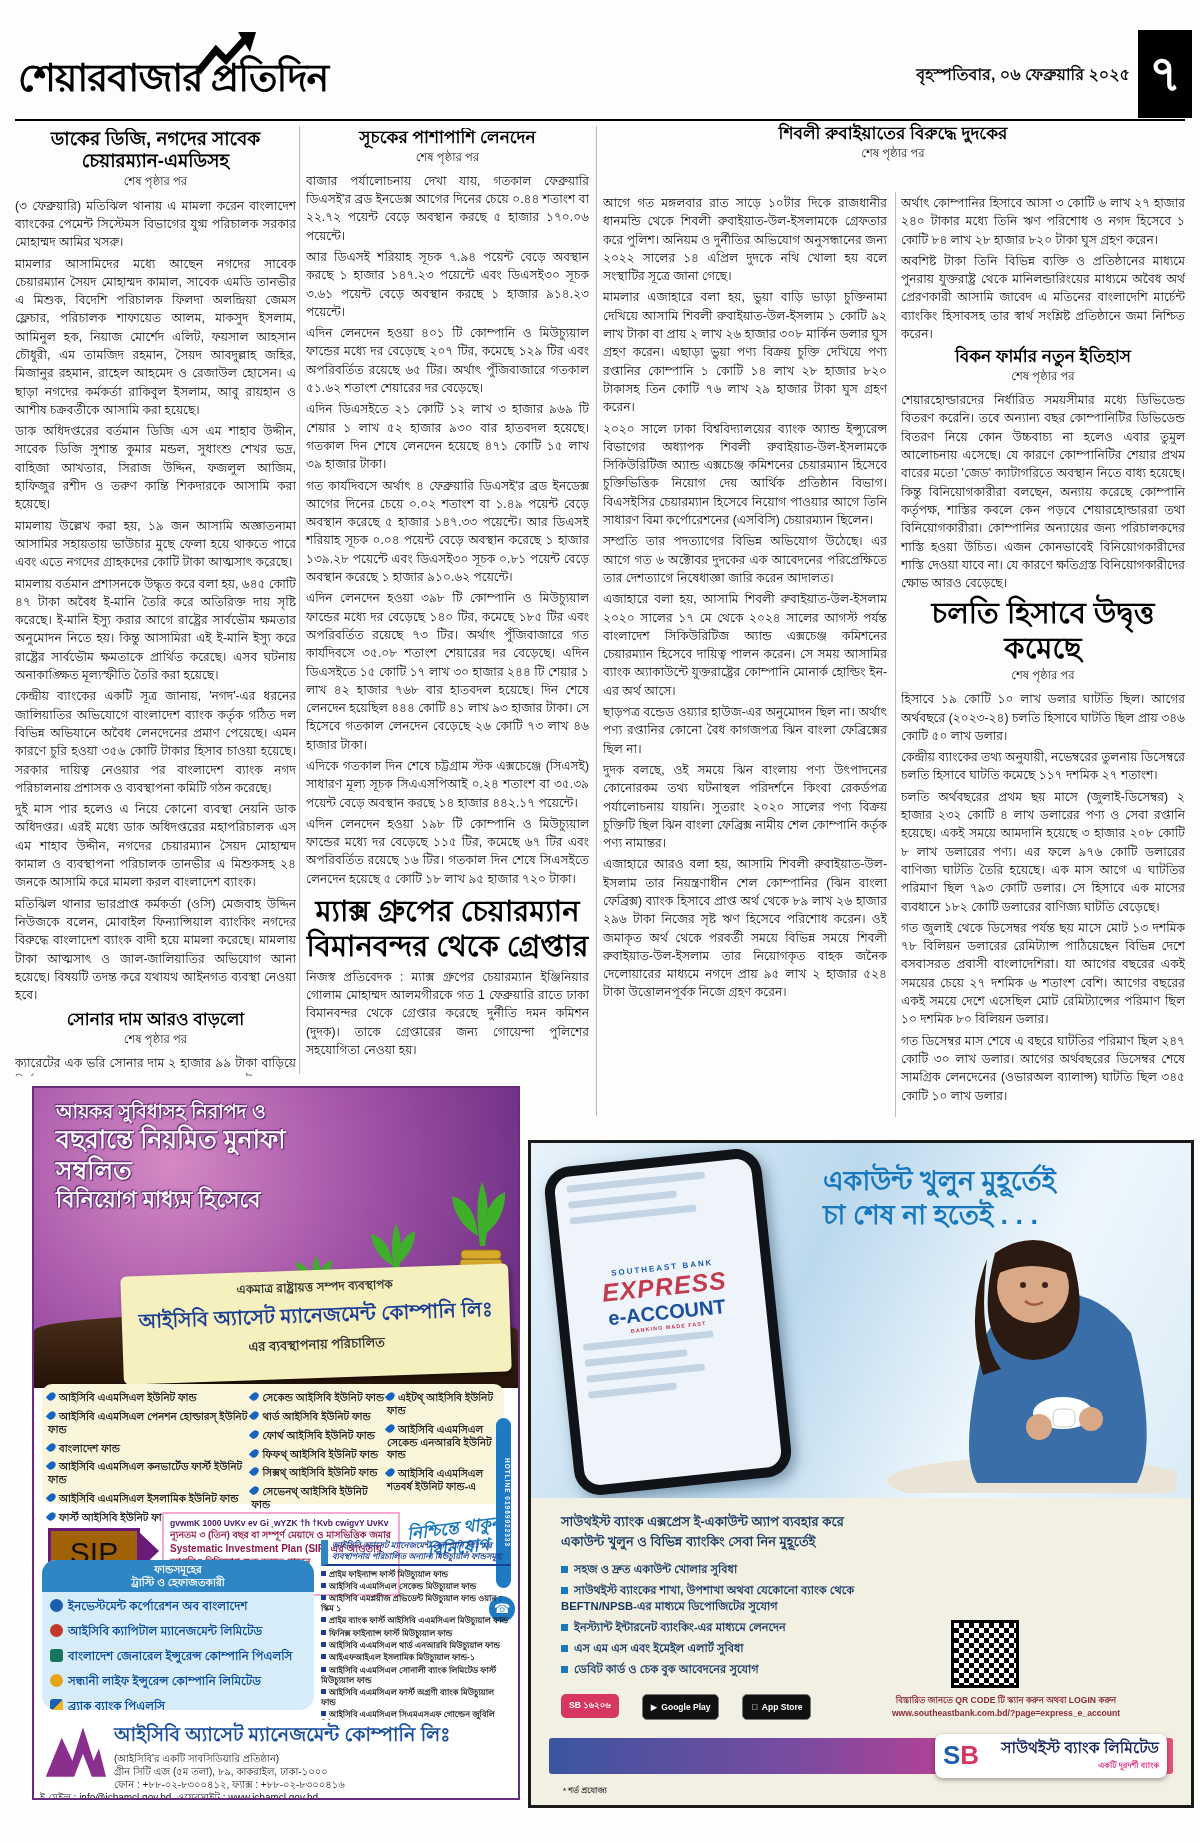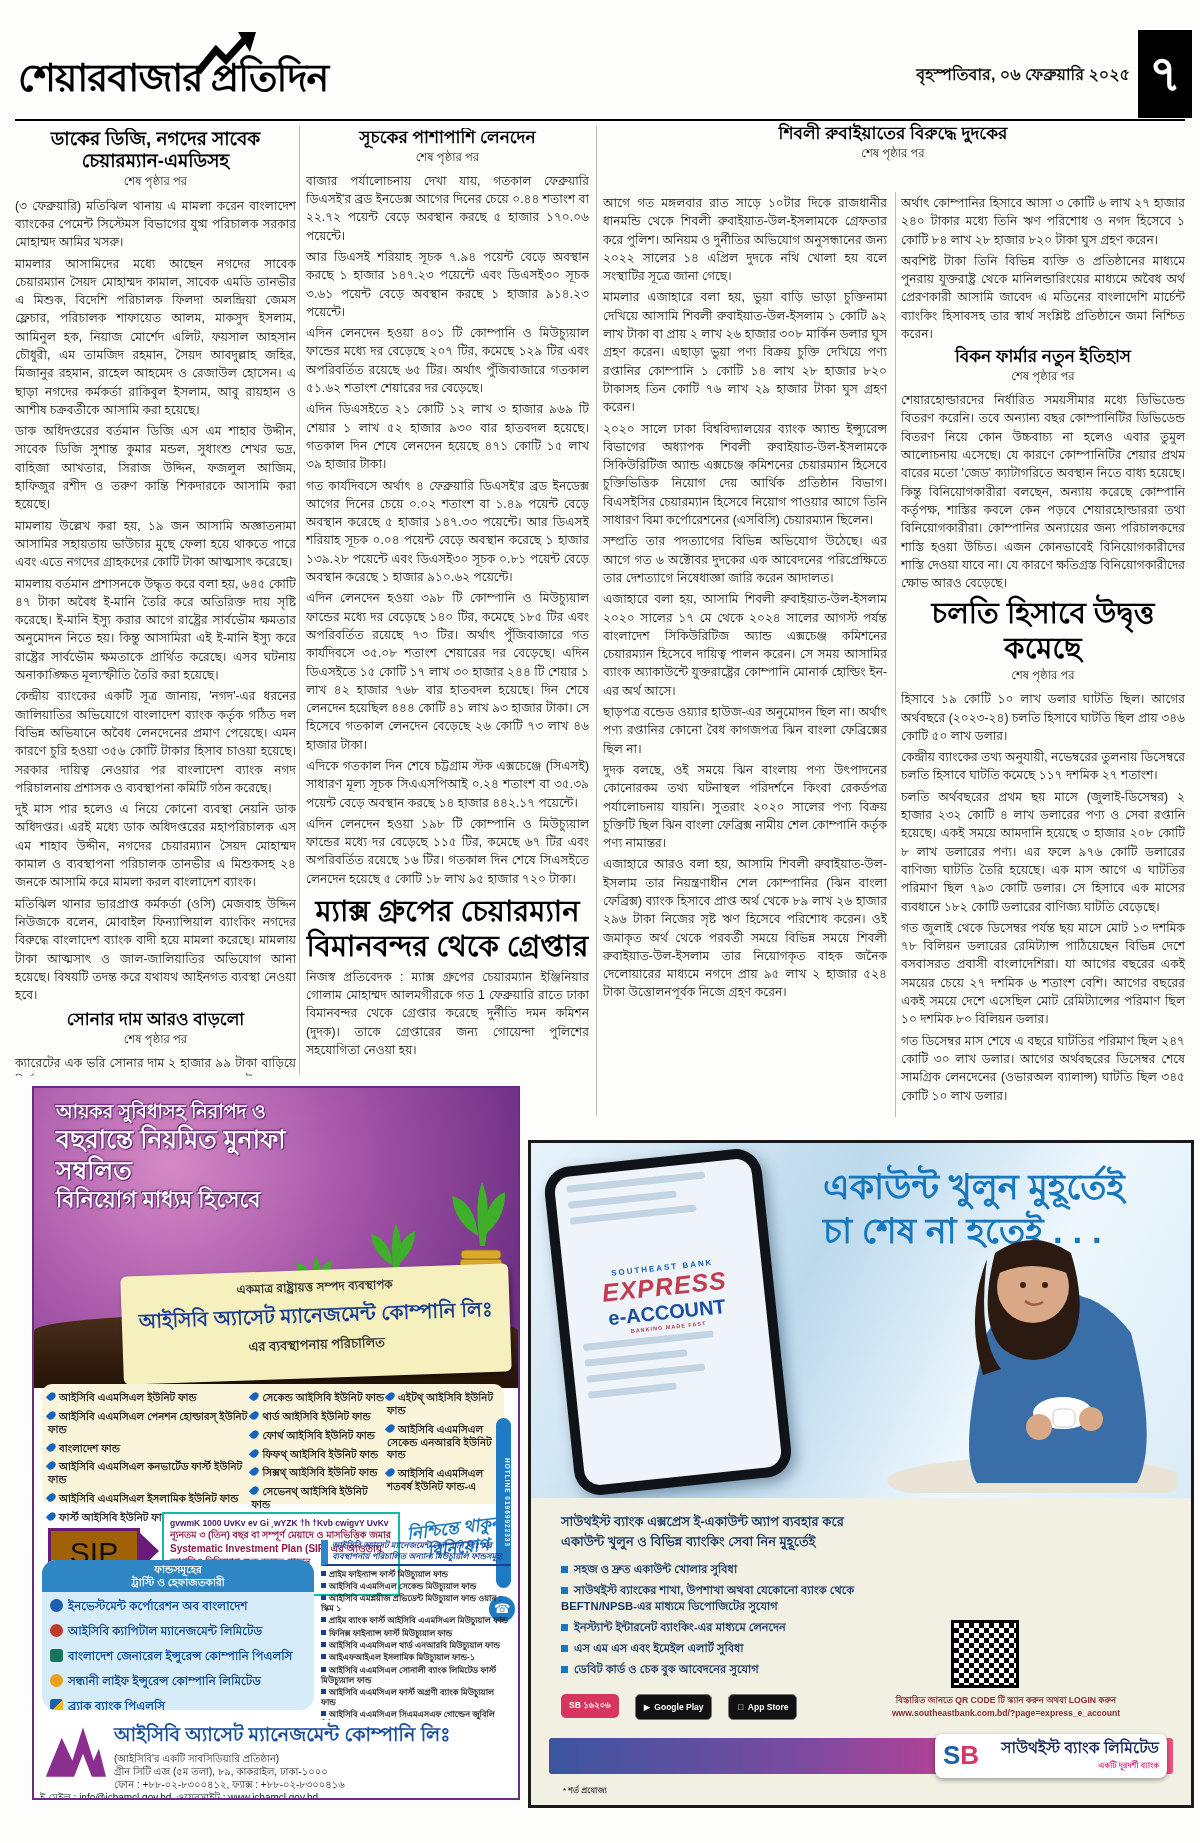--- a/index.html
+++ b/index.html
@@ -43,21 +43,21 @@
              border-radius:10px;display:flex;padding:8px 4px 0 6px;box-sizing:border-box;}
   .fundlist{list-style:none;margin:0;padding:0;}
   .fundlist li{font-size:10.3px;font-weight:bold;color:#222;margin:0 0 6px;line-height:1.25;}
   .drop{display:inline-block;width:7px;height:9px;background:#1565c0;border-radius:50% 50% 50% 0;
         transform:rotate(45deg);margin-right:4px;}
   .sip-row{position:absolute;left:8px;top:424px;width:470px;height:86px;}
   .sip-box{position:absolute;left:6px;top:16px;width:86px;height:46px;border:3px solid #6a1b7a;
            background:#a16207;font-size:30px;font-weight:400;text-align:center;line-height:44px;}
   .sip-arrow{position:absolute;left:95px;top:18px;width:0;height:0;border-top:21px solid transparent;
              border-bottom:21px solid transparent;border-left:22px solid #6a1b7a;}
-  .sip-text{position:absolute;left:120px;top:0;width:238px;height:84px;border:2px solid #14b8a6;
+  .sip-text{position:absolute;left:120px;top:0;width:238px;height:84px;border:2px solid #f9a8d4;
             background:#fff;padding:4px 6px;box-sizing:border-box;line-height:1.35;}
   .sip-text .s1{font-size:8.5px;color:#4a176a;font-weight:bold;}
   .sip-text .s2,.sip-text .s4{font-size:9.5px;color:#8b1a4a;font-weight:900;}
   .sip-text .s3{font-size:10px;color:#8b1a4a;font-weight:900;}
   .script{position:absolute;left:366px;top:6px;width:110px;color:#1878be;font-weight:900;
           font-style:italic;font-size:17px;transform:rotate(-7deg);line-height:1.2;}
   .hotline{position:absolute;left:462px;top:330px;width:15px;height:170px;background:#1f7ac4;
            border-radius:8px;color:#fff;font-size:6.5px;font-weight:bold;writing-mode:vertical-rl;
            text-align:center;letter-spacing:1px;}
   .phone-circ{position:absolute;left:455px;top:508px;width:26px;height:26px;border-radius:50%;
@@ -75,40 +75,40 @@
   .ofunds ul{list-style:none;margin:4px 0 0;padding:0;}
   .ofunds li{font-size:8.2px;font-weight:bold;color:#222;margin-bottom:2.5px;line-height:1.2;}
   .sq{display:inline-block;width:5px;height:5px;background:#1b3f94;margin-right:3px;vertical-align:1px;}
   .icb-foot{position:absolute;left:6px;top:632px;width:472px;height:72px;background:#fff;}
   .icb-name{font-size:19px;font-weight:900;color:#1b4fa0;}
   .icb-det{font-size:10px;color:#222;line-height:1.3;}
   
   .seb{left:528px;top:1140px;width:660px;height:662px;border:3px solid #1a1a1a;overflow:hidden;
        background:linear-gradient(115deg,#e8f3fb 0%,#bcd9ec 35%,#eef7fd 60%,#cfe4f2 100%);}
   .seb-head{position:absolute;left:292px;top:22px;width:356px;color:#1878be;font-weight:900;
-            font-size:35px;line-height:1.25;}
+            font-size:27px;line-height:1.25;}
   .seb-phone{position:absolute;left:28px;top:14px;width:218px;height:330px;background:#101318;
              border-radius:26px;transform:rotate(-6deg);box-shadow:4px 6px 14px rgba(30,60,90,.45);
              padding:10px;box-sizing:border-box;}
   .seb-screen{width:100%;height:100%;background:#eef4fa;border-radius:16px;overflow:hidden;position:relative;}
   .scr-line{height:7px;background:#c3d4e4;border-radius:3px;margin:9px 12px 0;}
   .seb-brand{position:absolute;left:0;top:96px;width:100%;text-align:center;}
   .sb-b1{font-size:8px;letter-spacing:2px;color:#1b5fae;font-weight:bold;}
   .sb-b2{font-size:25px;font-weight:900;font-style:italic;color:#c23b4e;letter-spacing:1px;}
   .sb-b3{font-size:20px;font-weight:900;color:#1b4fa0;}
   .sb-b4{font-size:5.5px;letter-spacing:1px;color:#c23b4e;font-weight:bold;}
   .seb-cream{position:absolute;left:0;top:355px;width:100%;height:307px;background:#f2efe3;}
   .seb-intro{position:absolute;left:30px;top:14px;width:380px;font-size:13px;font-weight:900;
              color:#14365f;line-height:1.55;}
   .seb-bul{position:absolute;left:30px;top:64px;width:360px;}
   .seb-bul div{font-size:11.3px;font-weight:bold;color:#14365f;margin-bottom:6px;line-height:1.35;}
   .bsq{display:inline-block;width:7px;height:7px;background:#1878be;margin-right:6px;}
   .qr{position:absolute;left:420px;top:122px;width:62px;height:62px;border:3px solid #000;background:
       repeating-conic-gradient(#000 0% 25%,#fff 0% 50%) 0 0/10px 10px;}
-  .badges{position:absolute;left:30px;top:196px;display:flex;gap:16px;}
+  .badges{position:absolute;left:30px;top:196px;display:flex;gap:23px;}
   .badge{height:24px;border-radius:5px;font-size:8.5px;font-weight:bold;color:#fff;
          display:flex;align-items:center;padding:0 8px;}
   .bdg-sms{background:#d6365f;} .bdg-dark{background:#111;border:1px solid #777;}
   .qr-note{position:absolute;left:310px;top:196px;width:330px;font-size:8.6px;font-weight:bold;
            color:#8b2b35;text-align:center;line-height:1.5;}
   .seb-bar{position:absolute;left:18px;top:240px;width:624px;height:36px;border-radius:3px;
            background:linear-gradient(90deg,#3b55a0,#7a4ba0 40%,#c23f92 70%,#e8537e);}
   .seb-logoblk{position:absolute;right:6px;top:-4px;width:232px;height:44px;background:#fff;
                border-radius:8px;box-shadow:0 2px 5px rgba(0,0,0,.35);padding:2px 8px;box-sizing:border-box;
                text-align:right;}

